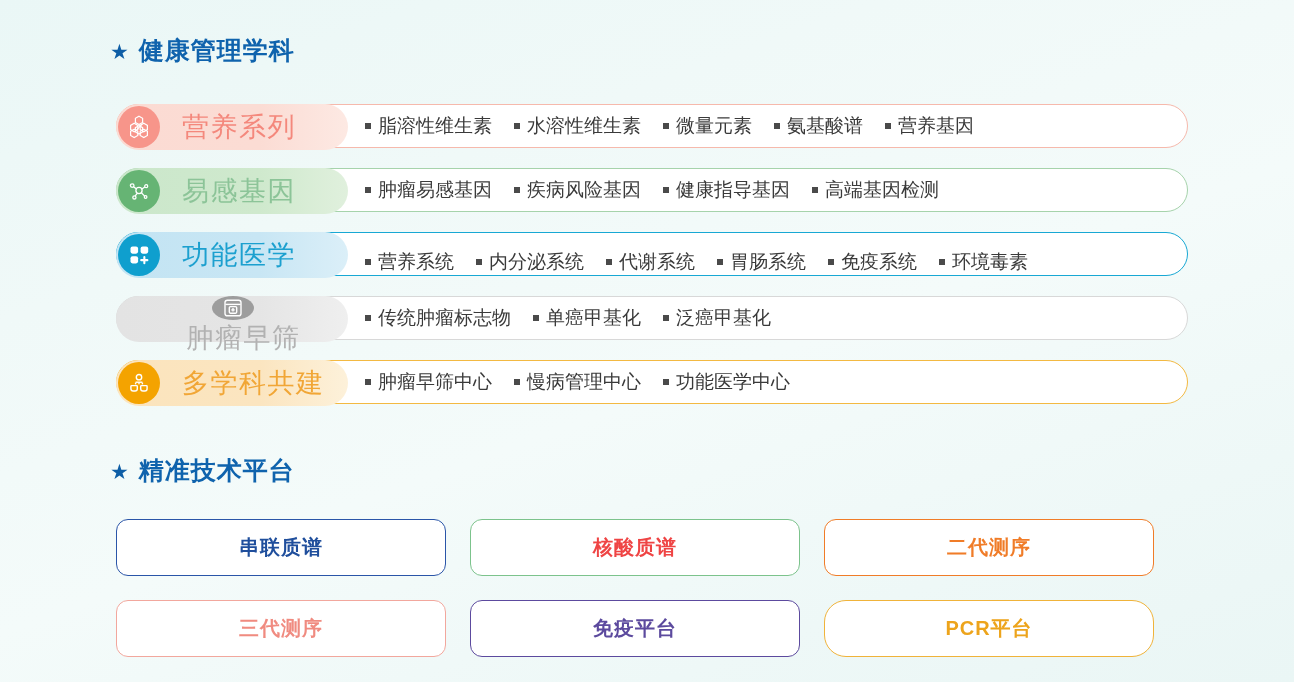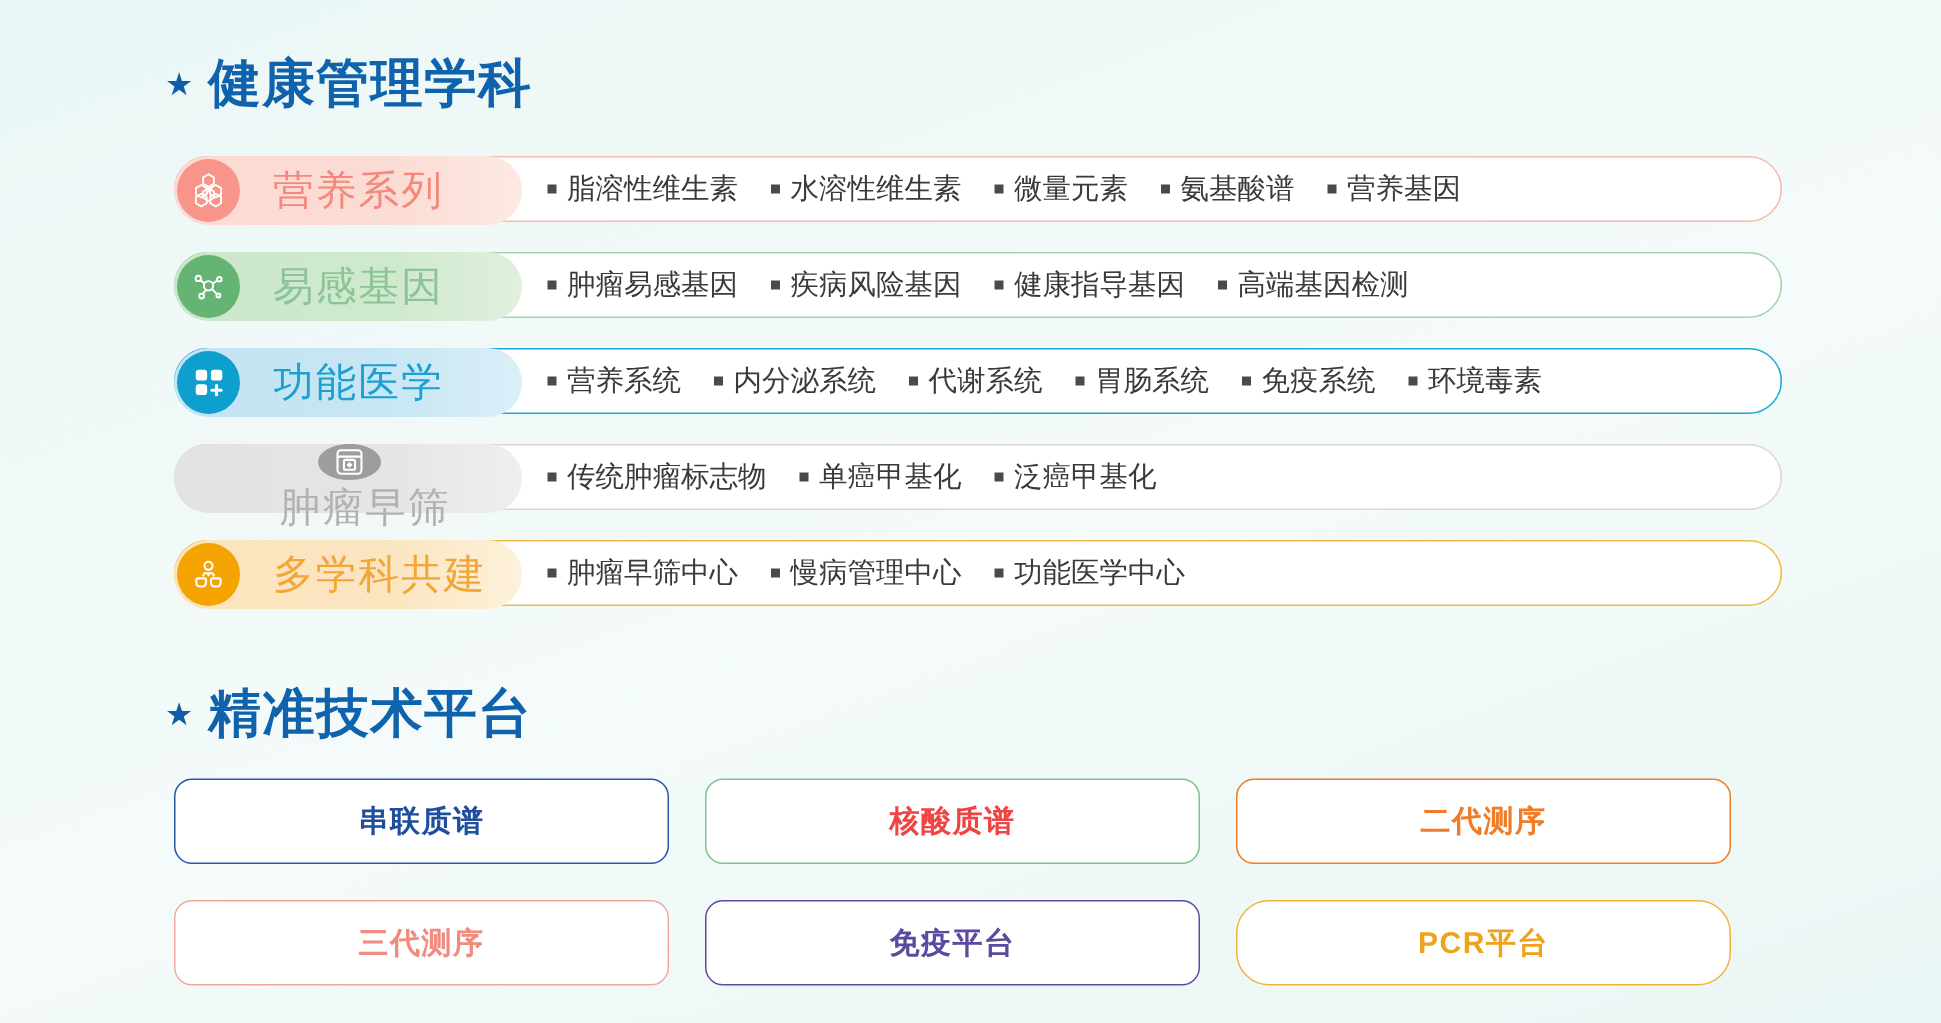--- a/index.html
+++ b/index.html
@@ -24,21 +24,21 @@
   }
   .section-head .star {
     color: #0e5ea6;
     font-size: 21px;
     line-height: 1;
     position: relative;
     top: 1px;
   }
   .section-head .section-title {
     color: #0f63ad;
-    font-size: 35px;
+    font-size: 25px;
     font-weight: bold;
     letter-spacing: 1px;
     line-height: 1;
   }
   #head-1 { left: 110px; top: 38px; }
   #head-2 { left: 110px; top: 458px; }
 
   
   .rows { position: absolute; left: 116px; top: 104px; width: 1072px; }
   .row {
@@ -108,21 +108,21 @@
   .row.r-nutrition  { border-color: #f6b9ac; }
   .row.r-nutrition  .row-pill { background: linear-gradient(90deg, #fbdbd3 0%, #fbdcd4 62%, #fde9e3 100%); }
   .row.r-nutrition  .row-icon { background: #f7958a; }
   .row.r-nutrition  .row-label { color: #f4887c; }
 
   .row.r-gene       { border-color: #a6d3ab; }
   .row.r-gene       .row-pill { background: linear-gradient(90deg, #cbe7cb 0%, #cfe9cd 62%, #e0f0dd 100%); }
   .row.r-gene       .row-icon { background: #66b474; }
   .row.r-gene       .row-label { color: #8cc498; }
 
-  .row.r-func       { border-color: #18a8d4; }
+  .row.r-func       { border-color: #18a8d4; align-items: flex-end; }
   .row.r-func       .row-pill { background: linear-gradient(90deg, #c3e4f3 0%, #c8e6f4 62%, #dbeff8 100%); }
   .row.r-func       .row-icon { background: #0f9fce; }
   .row.r-func       .row-label { color: #1ca0cf; }
 
   .row.r-tumor      { border-color: #d8d8d8; }
   .row.r-tumor      .row-pill { background: linear-gradient(90deg, #e3e3e3 0%, #e5e5e5 62%, #efefef 100%); flex-direction: column; }
   .row.r-tumor      .row-icon { background: #9d9d9d; }
   .row.r-tumor      .row-label { color: #b2b2b2; }
 
   .row.r-multi      { border-color: #f3b942; }

